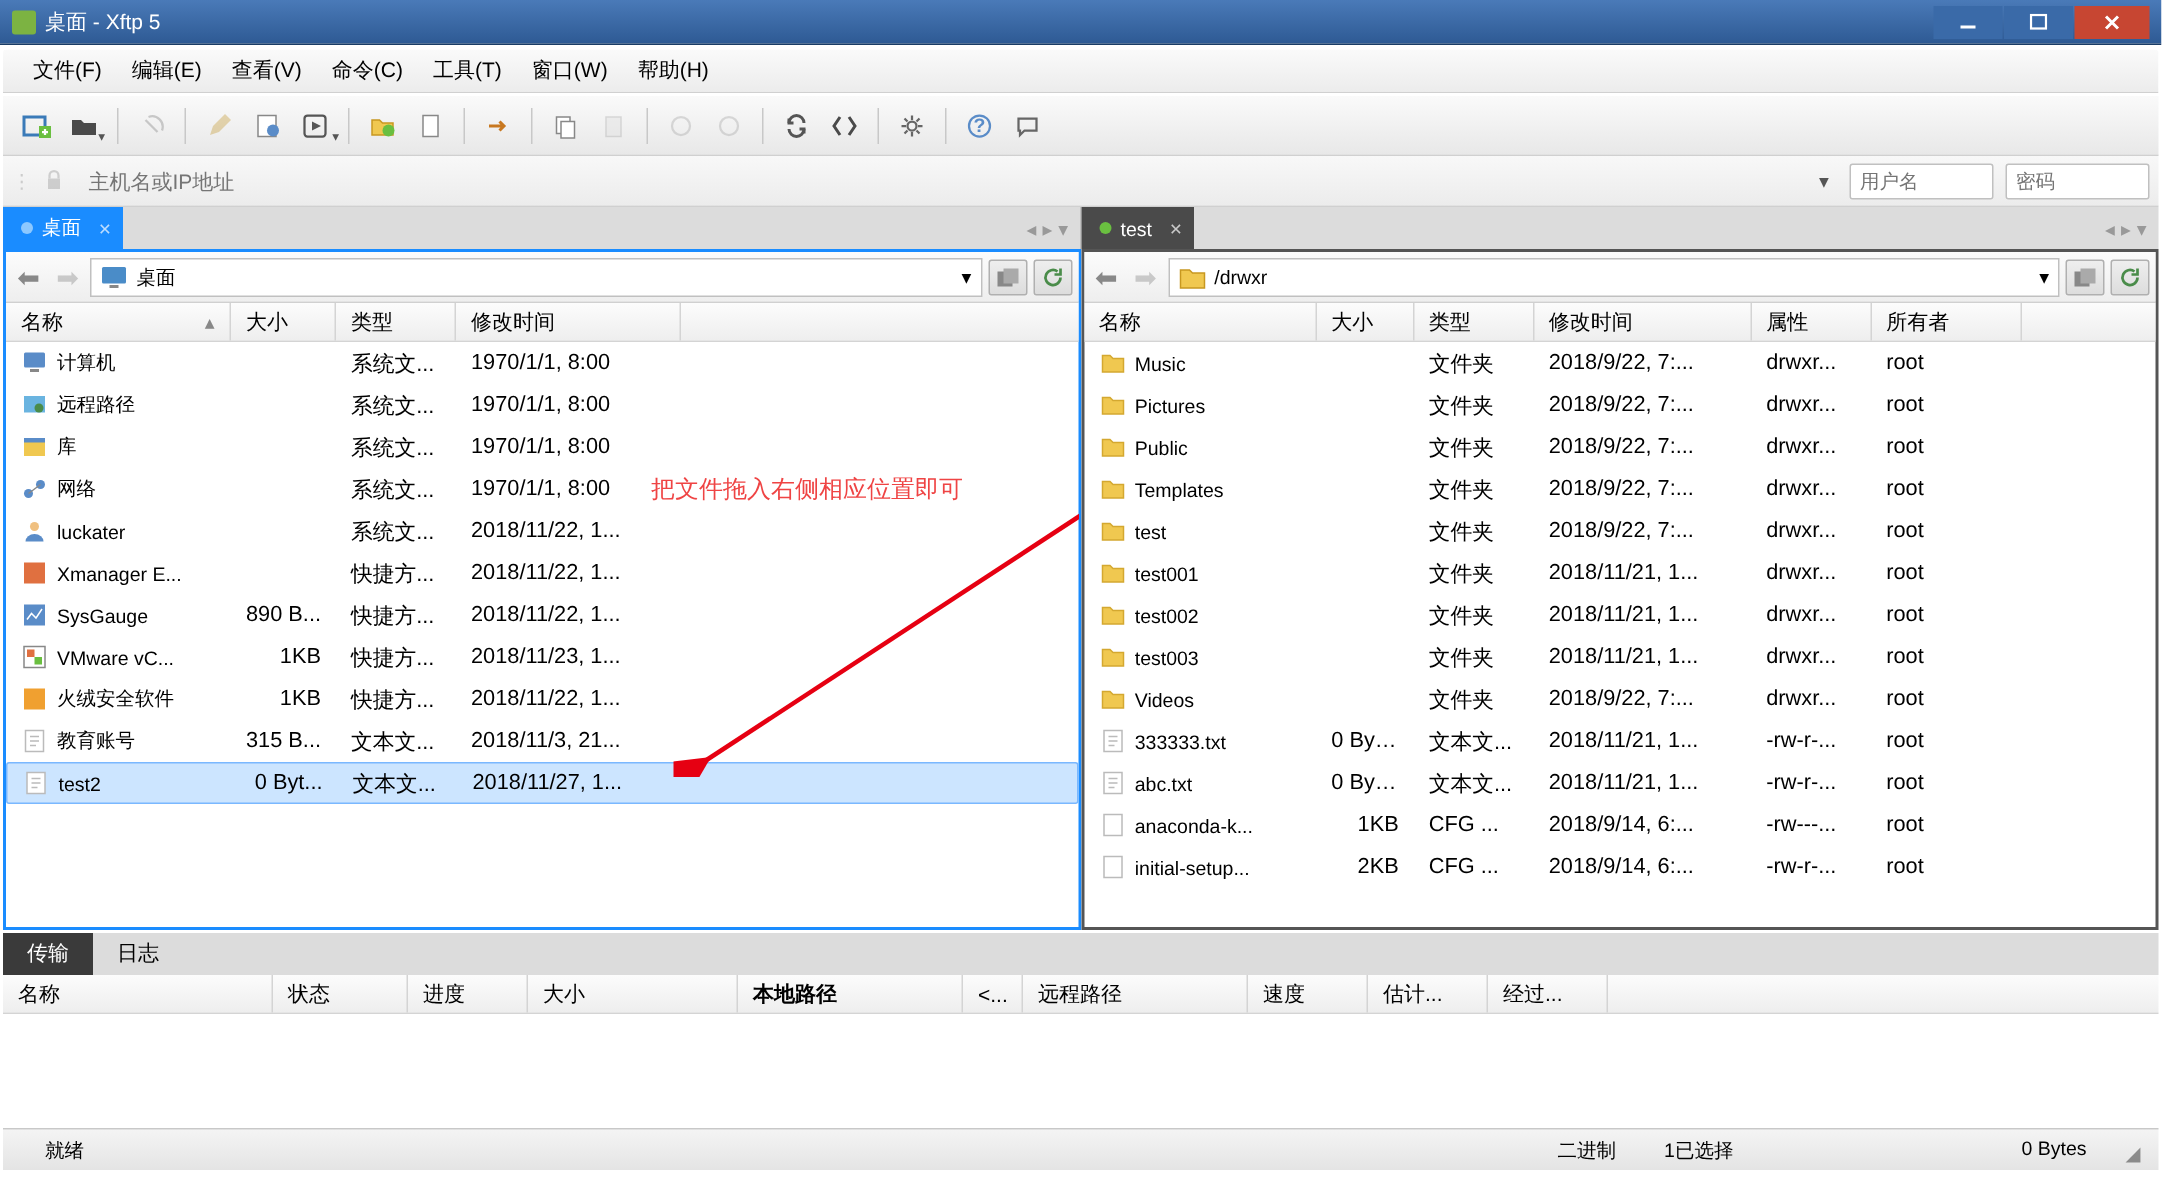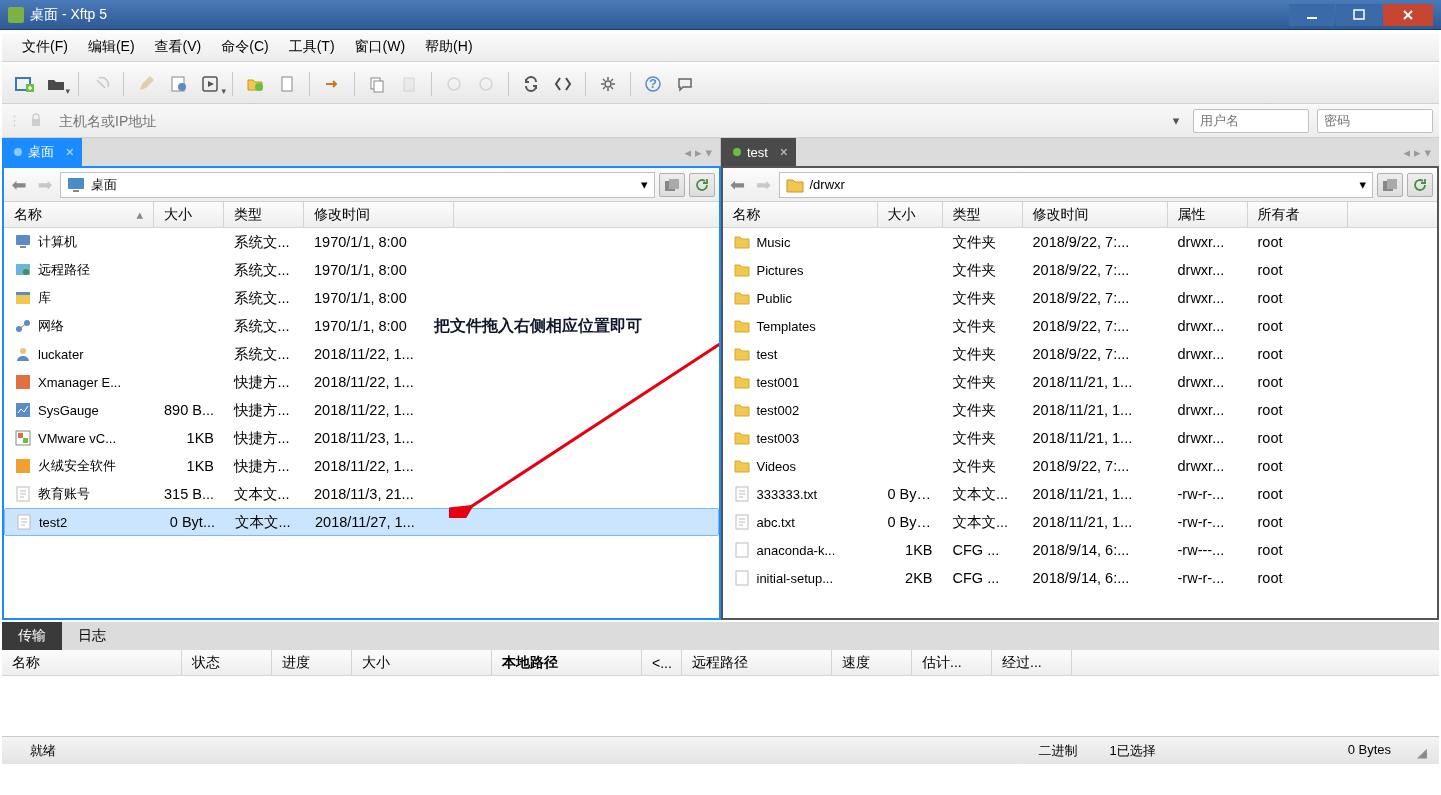--- a/index.html
+++ b/index.html
@@ -21,21 +21,21 @@
     
     .toolbar { height: 40px; background: linear-gradient(#fafafa,#e8e8e8); border-bottom: 1px solid #d0d0d0; display: flex; align-items: center; padding: 0 8px; gap: 4px; margin:0 2px;}
     .tbtn { width: 28px; height: 28px; display: flex; align-items: center; justify-content: center; border-radius: 2px; position:relative;}
     .tsep { width: 1px; height: 24px; background: #c8c8c8; margin: 0 4px; }
     
     
     .addrbar { height: 34px; background: linear-gradient(#f8f8f8,#ececec); border-bottom: 1px solid #d0d0d0; display: flex; align-items: center; padding: 0 6px; gap: 8px; margin:0 2px;}
     .addr-lock { width: 16px; height: 16px; opacity: .5; }
     .addr-input { flex: 1; height: 24px; border: none; background: transparent; padding: 0 6px; font-size: 14px; color: #888; outline:none;}
     .dd-arrow { width: 18px; height: 18px; display: flex; align-items: center; justify-content: center; color:#555;}
-    .cred-input { width: 116px; height: 24px; border: 1px solid #c0c0c0; background: #fff; padding: 0 6px; font-size: 13px; color: #ef4444; border-radius:2px;}
+    .cred-input { width: 96px; height: 24px; border: 1px solid #c0c0c0; background: #fff; padding: 0 6px; font-size: 13px; color: #ef4444; border-radius:2px;}
     
     
     .session-tabs-wrap { display:flex; margin:0 2px;}
     .session-tabs { height: 28px; background: #dcdcdc; display: flex; align-items: center; flex:1; position:relative;}
     .session-tabs.left{border-right:1px solid #c0c0c0;}
     .stab { height: 28px; padding: 0 28px 0 12px; display: flex; align-items: center; gap: 6px; font-size: 13px; position: relative; }
     .stab.active-local { background: #1a8cff; color: #fff; }
     .stab.active-remote { background: #4a4a4a; color: #fff; }
     .stab .dot { width: 8px; height: 8px; border-radius: 50%; }
     .stab .dot.blue { background: #8cc8ff; }
@@ -64,28 +64,28 @@
     
     
     .xfer-tabs { height: 28px; background: #dcdcdc; display: flex; align-items: center; margin:2px 2px 0;}
     .xtab { height: 28px; padding: 0 16px; display: flex; align-items: center; font-size:14px;}
     .xtab.active { background: #3a3a3a; color: #fff; }
     .xfer-hdr { height: 26px; background: linear-gradient(#fcfcfc,#eee); border-bottom: 1px solid #d4d4d4; display: flex; align-items: center; margin:0 2px;}
     .xfer-hdr .col { padding: 0 10px; border-right: 1px solid #d4d4d4; height: 100%; display: flex; align-items: center; font-size:14px;}
     .xfer-body { height: 60px; background: #fff; margin:0 2px;}
     
     
-    .status { height: 28px; background: linear-gradient(#f4f4f4,#e4e4e4); border-top: 1px solid #c8c8c8; display: flex; align-items: center; padding: 0 12px; font-size:14px; margin:0 2px 0;}
+    .status { height: 28px; background: linear-gradient(#f4f4f4,#e4e4e4); border-top: 1px solid #c8c8c8; display: flex; align-items: center; padding: 0 12px; font-size:14px; margin:16px 2px 0;}
     .status .seg { padding: 0 16px; }
     .status .right { margin-left: auto; display:flex;}
     .grip { width:20px; display:flex; align-items:flex-end; justify-content:flex-end; opacity:.4;}
     
     
     .anno { position: absolute; pointer-events: none; z-index:50;}
-    .anno-text { color: #0f172a; font-size: 16px; font-weight: 700; white-space:nowrap;}
+    .anno-text { color: #ef4444; font-size: 16px; font-weight: 400; white-space:nowrap;}
     
     svg { display:block; }
   </style>
 </head>
 <body>
 
 <div class="titlebar">
   <div class="icon"></div>
   <div class="title">桌面 - Xftp 5</div>
   <div class="winbtn min">

